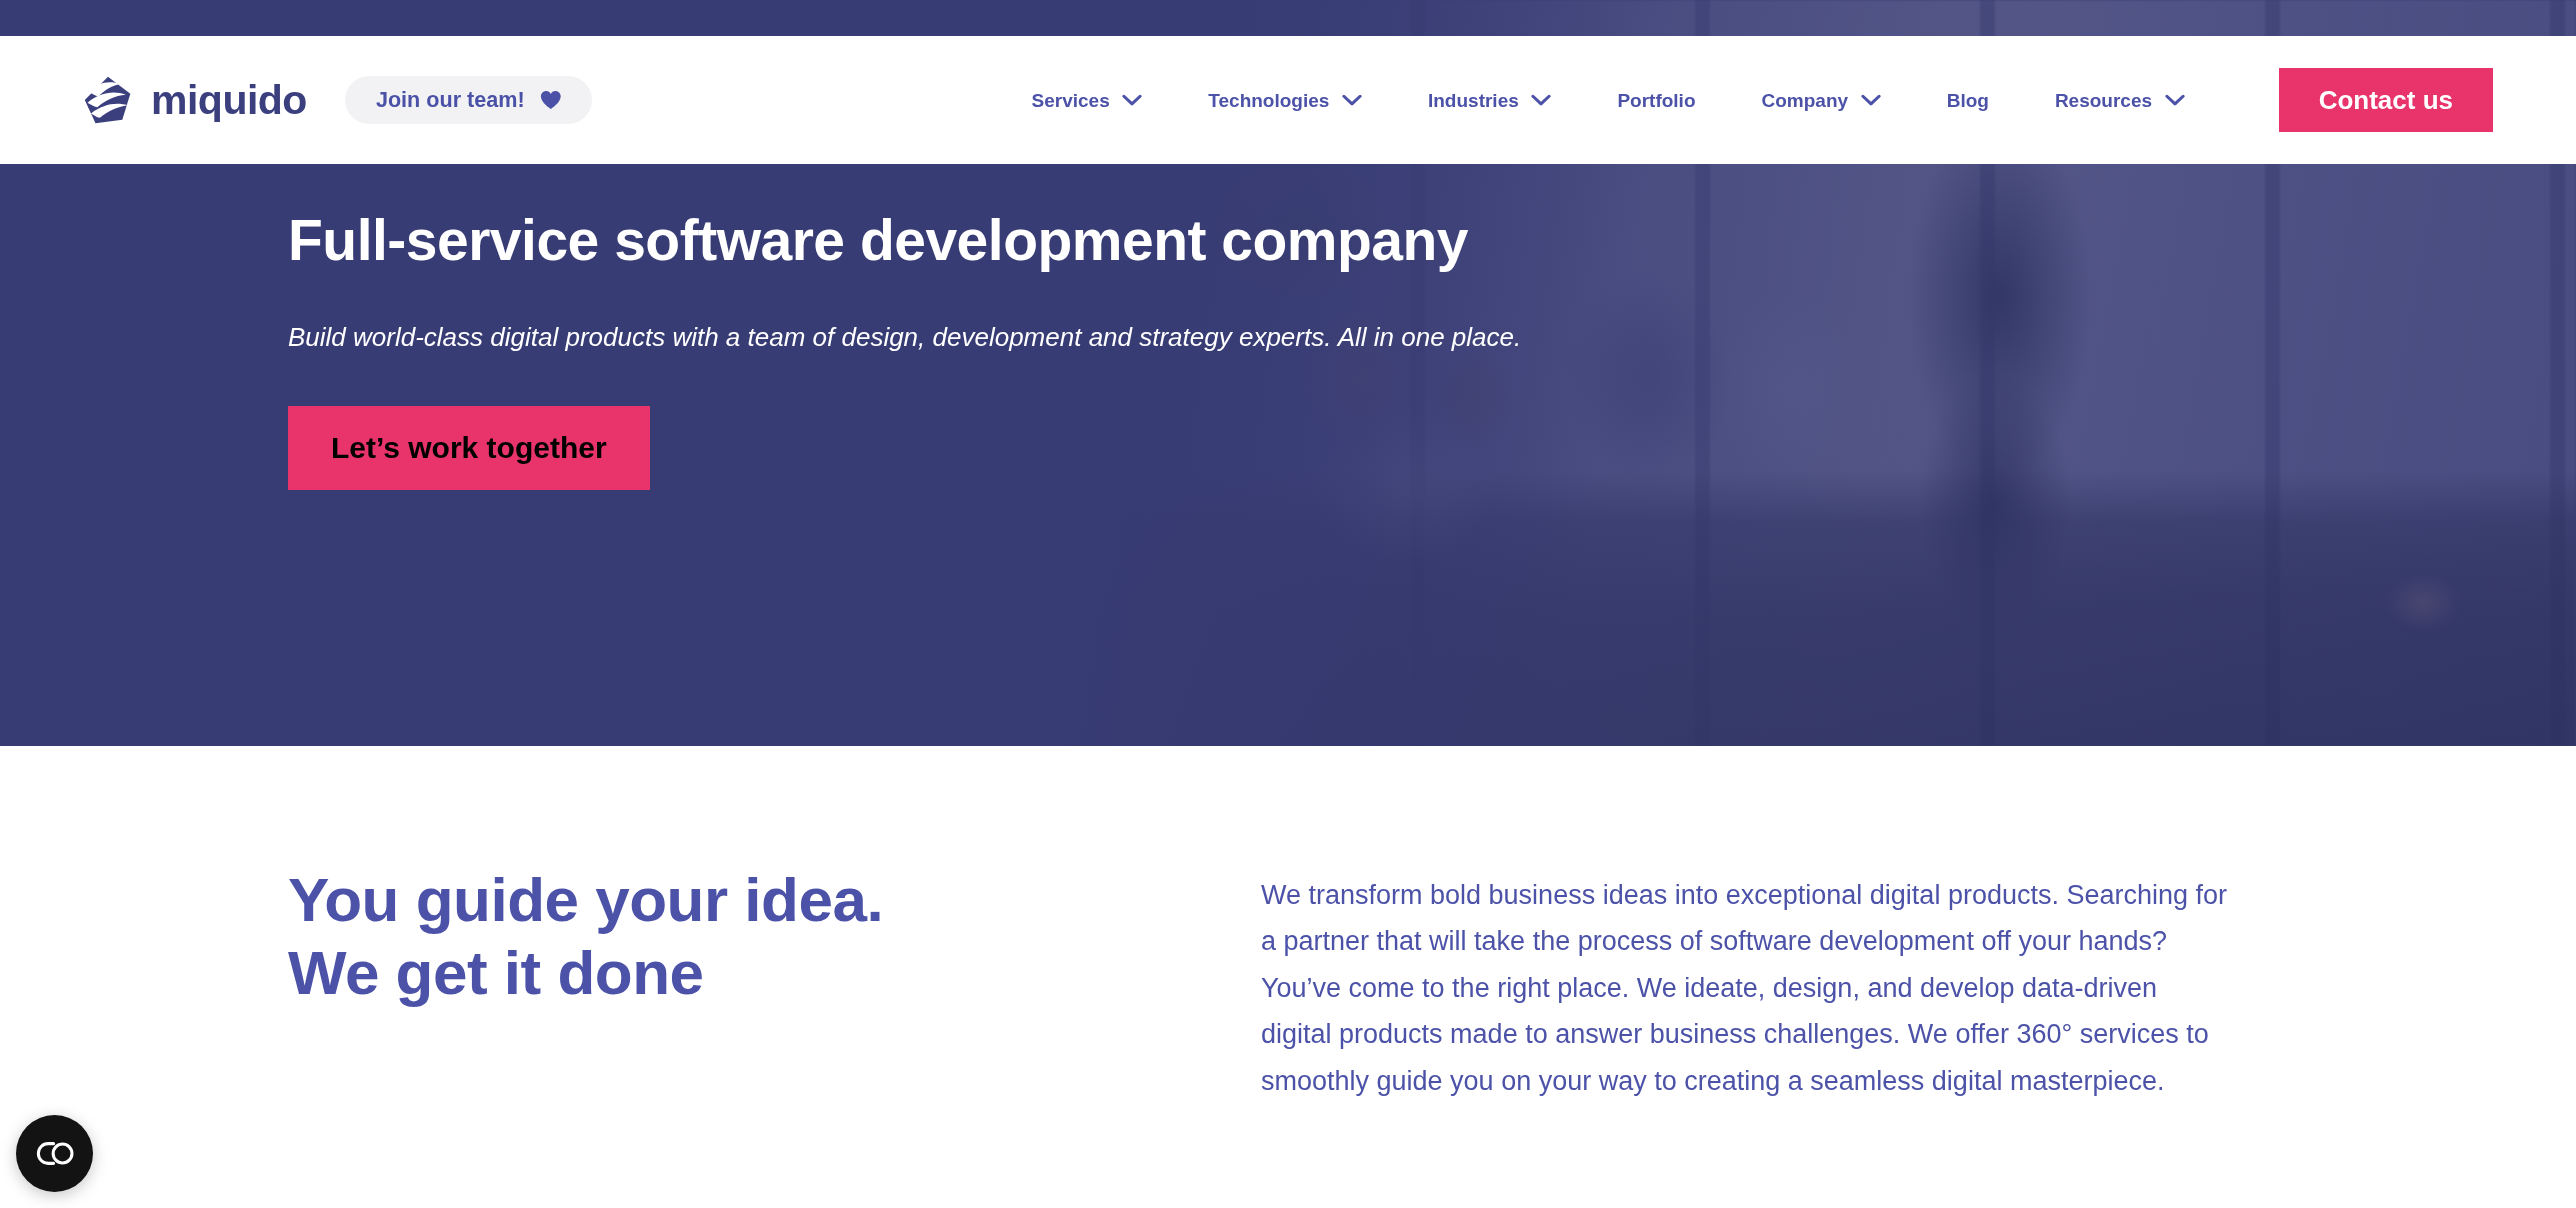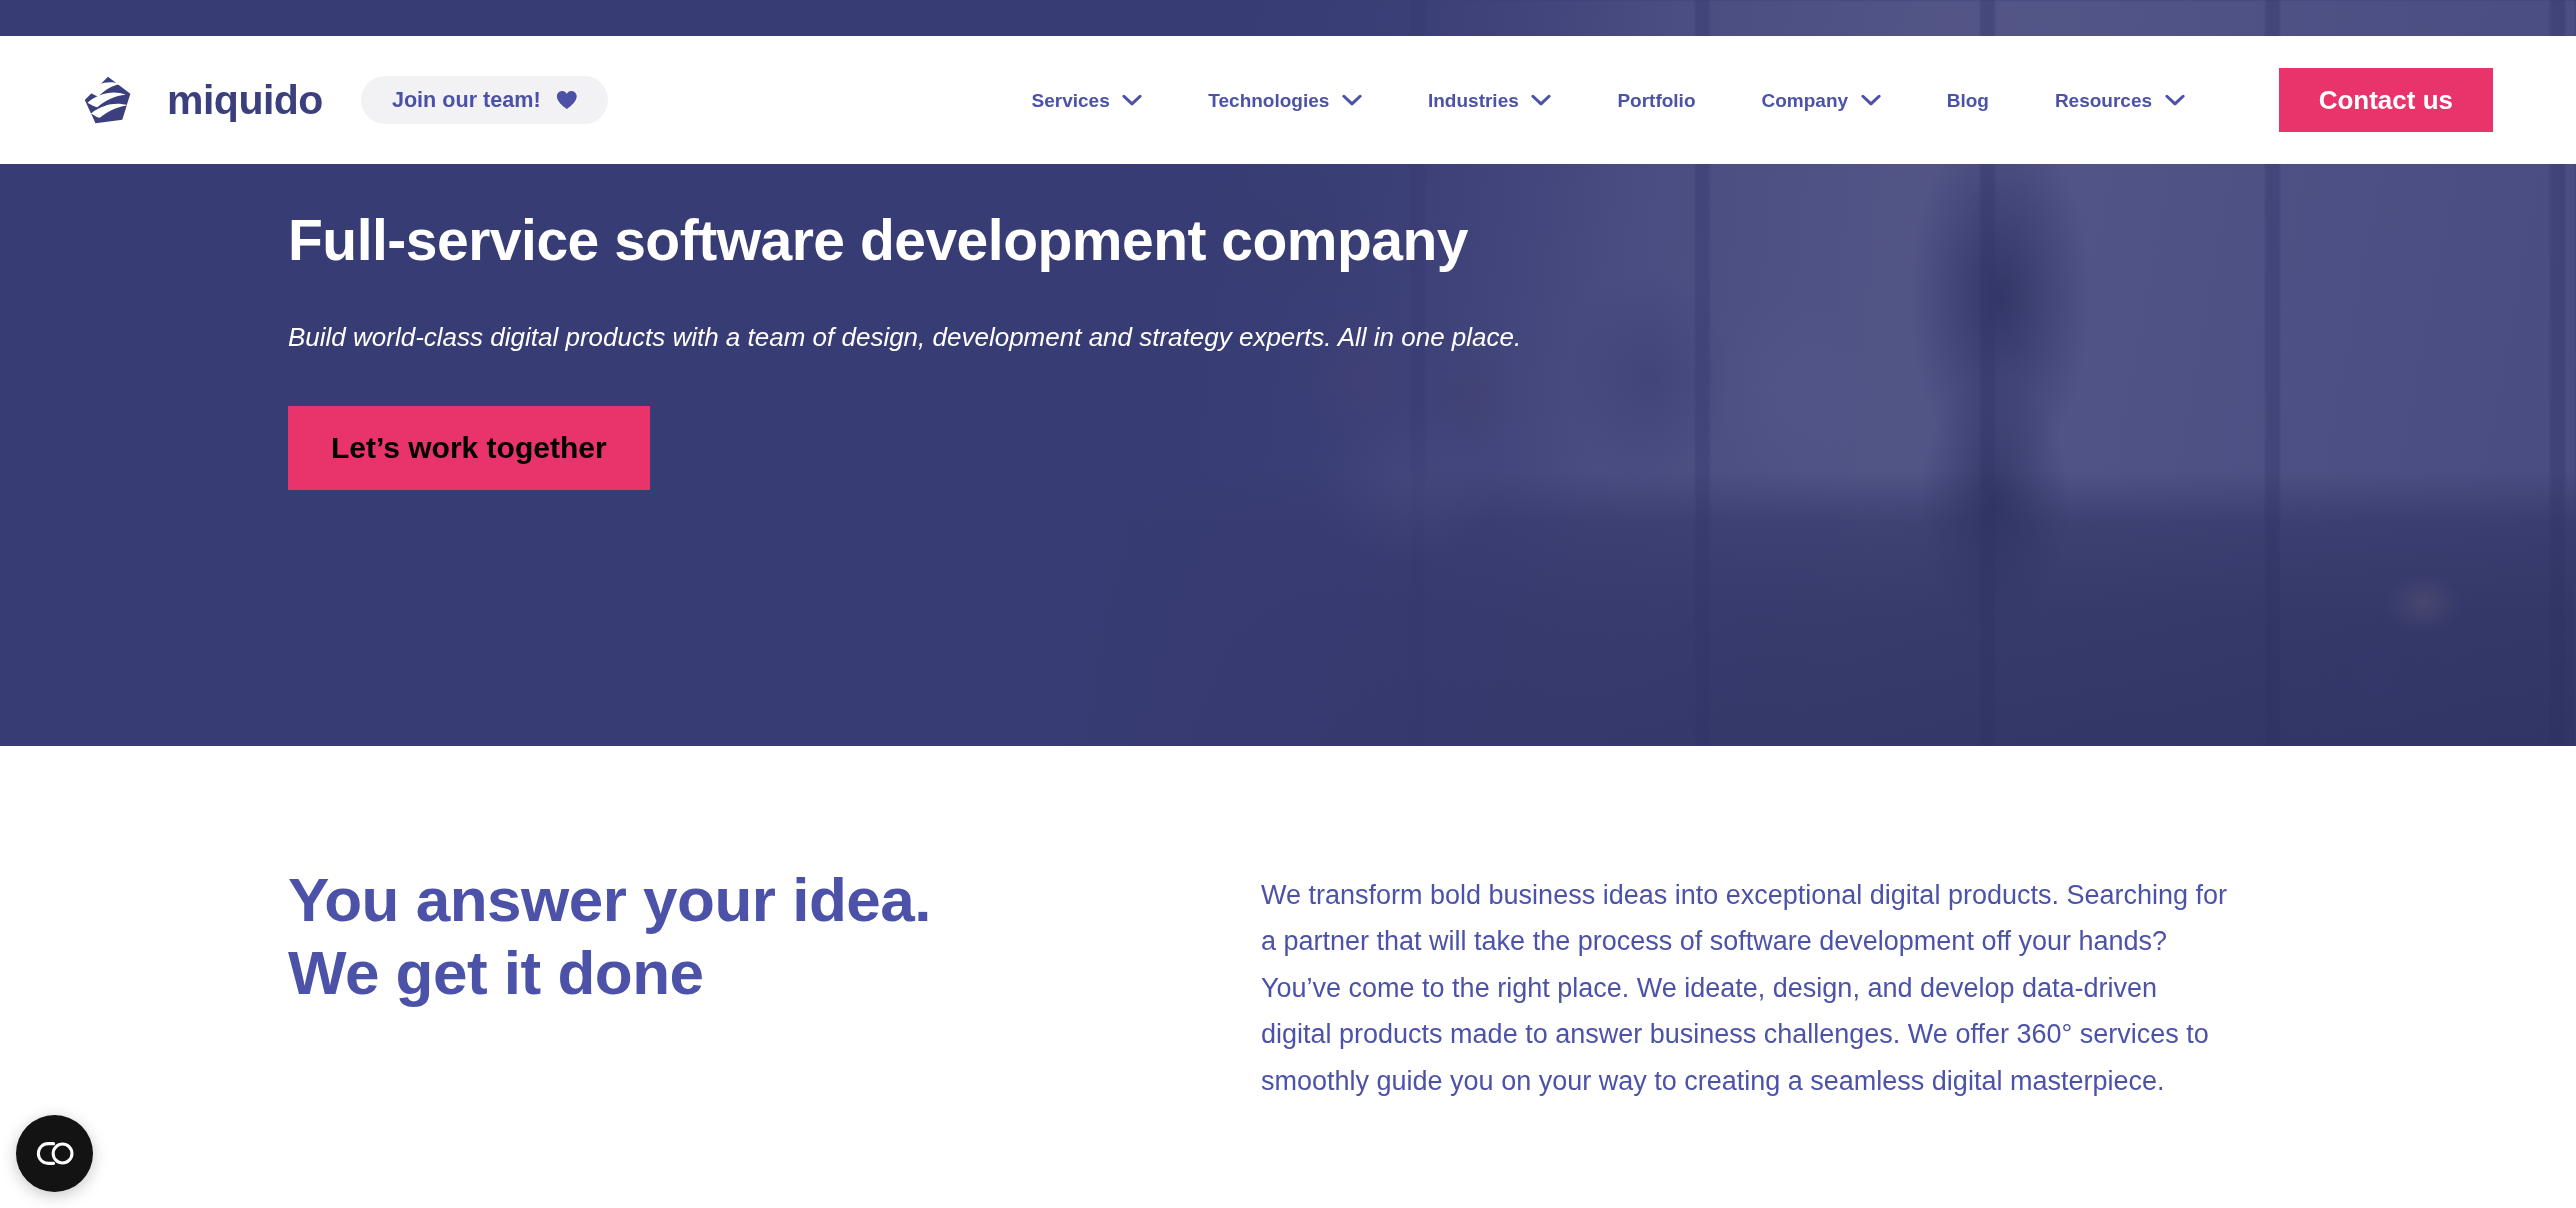--- a/index.html
+++ b/index.html
@@ -78,21 +78,21 @@
     background:#ffffff;
     display:flex; align-items:center;
     z-index:30;
   }
   .header-inner {
     width:100%; height:100%;
     padding:0 83px 0 83px;
     display:flex; align-items:center;
   }
 
-  .logo-link { display:flex; align-items:center; gap:34px; text-decoration:none;justify-content:flex-end; }
+  .logo-link { display:flex; align-items:center; gap:18px; text-decoration:none;justify-content:flex-end; }
   .logo-mark { width:50px; height:50px; display:block; }
   .logo-word {
     font-size:41px; font-weight:700; letter-spacing:-0.5px;
     color:#3c3f7e; line-height:1;
   }
 
   .join-pill {
     margin-left:38px;
     display:flex; align-items:center; gap:15px;
     background:#f2f2f4;
@@ -282,21 +282,21 @@
 
         <button class="contact-btn">Contact us</button>
       </nav>
 
     </div>
   </header>
 
   <section class="section">
     <div class="section-inner">
       <h2 class="section-heading">
-        <span>You answer your idea.</span><br>
+        <span>You guide your idea.</span><br>
         <span>We get it done</span>
       </h2>
       <p class="section-body">We transform bold business ideas into exceptional digital products. Searching for a partner that will take the process of software development off your hands? You’ve come to the right place. We ideate, design, and develop data-driven digital products made to answer business challenges. We offer 360° services to smoothly guide you on your way to creating a seamless digital masterpiece.</p>
     </div>
 
   </section>
 
   <div class="a11y-widget">
     <span>
       <svg class="a11y-glyph" viewBox="0 0 48 30" aria-hidden="true">

